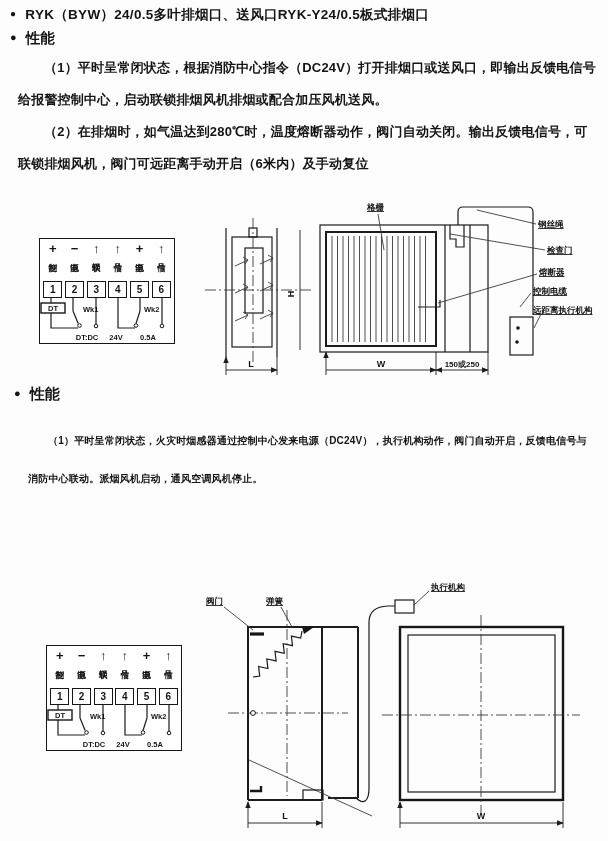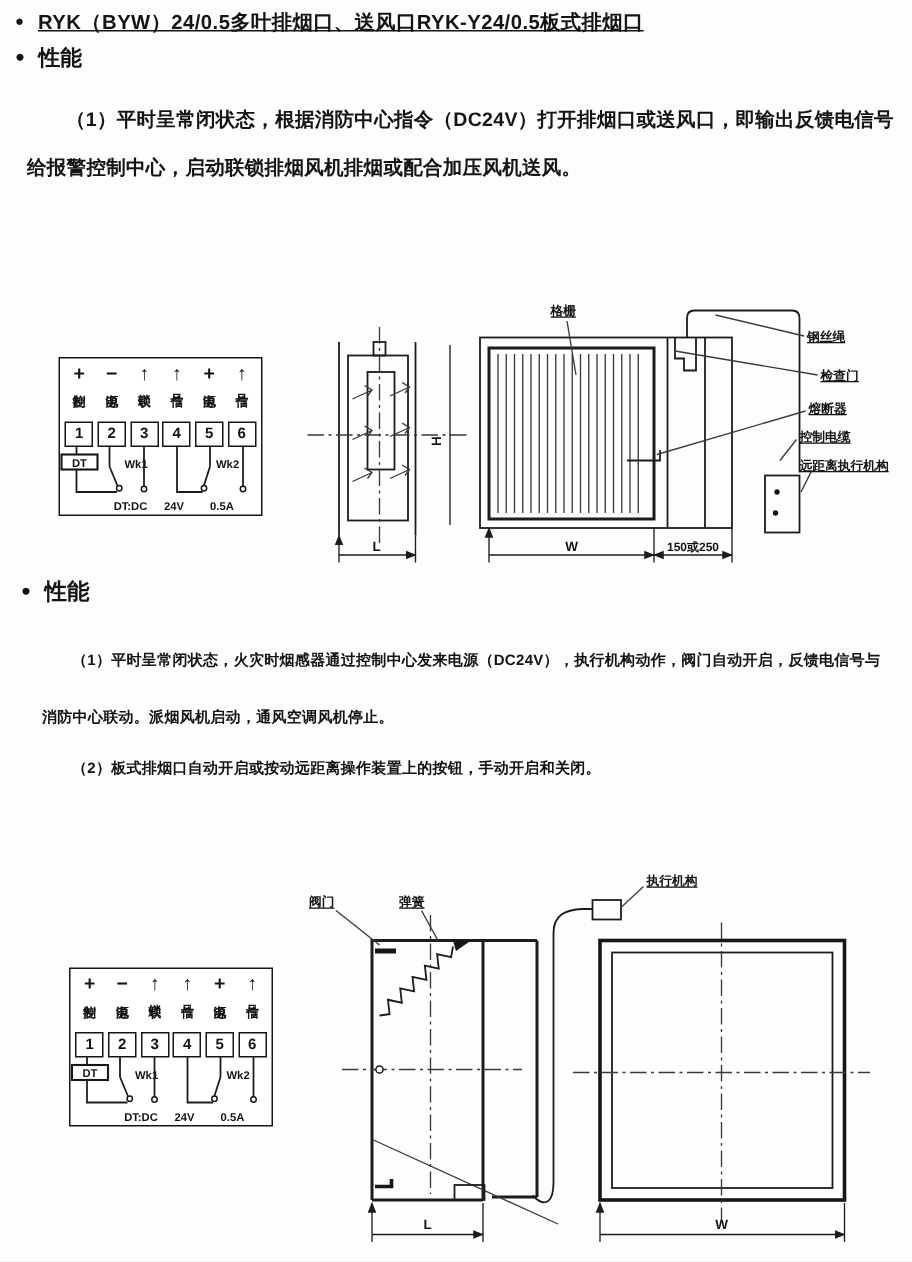--- a/index.html
+++ b/index.html
@@ -1,25 +1,25 @@
 <!DOCTYPE html>
 <html><head>
 <meta charset="utf-8">
 <style>
   html,body{margin:0;padding:0;background:#e8e8e8;}
   .page{position:relative;width:608px;height:841px;background:#fdfdfd;margin:0 auto;
         font-family:"Liberation Sans",sans-serif;color:#141414;overflow:hidden;}
-  .title-row{position:absolute;left:10px;top:6px;font-size:13.5px;font-weight:bold;letter-spacing:.3px;white-space:nowrap;text-decoration:underline;}
+  .title-row{position:absolute;left:10px;top:6px;font-size:13.5px;font-weight:bold;letter-spacing:.3px;white-space:nowrap;}
   .sec-head{position:absolute;left:10px;top:29px;font-size:14.5px;font-weight:bold;}
   .sec-head2{position:absolute;left:14px;top:385px;font-size:15px;font-weight:bold;}
   .bullet{display:inline-block;margin-right:9px;font-size:10px;vertical-align:2px;}
   .sec-head .bullet,.sec-head2 .bullet{font-size:11px;}
   .para{position:absolute;left:18px;width:578px;font-size:13px;font-weight:bold;
         line-height:32px;text-indent:2em;letter-spacing:.2px;}
-  .s1p1{top:64px;}
+  .s1p1{top:52px;}
   .s1p2{top:116px;}
   .para2{position:absolute;left:28px;width:562px;font-size:10px;font-weight:bold;
          line-height:38px;text-indent:2em;letter-spacing:.2px;}
   .s2p1{top:422px;}
   .s2p2{top:498px;line-height:30px;}
   .s2p3{top:528px;line-height:30px;}
 
   
   .tblock{position:absolute;width:136px;height:106px;border:1.8px solid #161616;background:#fff;box-sizing:border-box;}
   .tcols{display:flex;padding:3px 2px 0 2px;}
@@ -44,20 +44,21 @@
   .diml{stroke:#1c1c1c;stroke-width:0.9;fill:none;}
 </style>
 </head>
 <body>
 
 <div class="page">
 
   <div class="title-row"><span class="bullet">●</span><span>RYK（BYW）24/0.5多叶排烟口、送风口RYK-Y24/0.5板式排烟口</span></div>
   <div class="sec-head"><span class="bullet">●</span><span>性能</span></div>
   <div class="para s1p1">（1）平时呈常闭状态，根据消防中心指令（DC24V）打开排烟口或送风口，即输出反馈电信号给报警控制中心，启动联锁排烟风机排烟或配合加压风机送风。</div>
+  <div class="para s1p2">（2）在排烟时，如气温达到280℃时，温度熔断器动作，阀门自动关闭。输出反馈电信号，可联锁排烟风机，阀门可远距离手动开启（6米内）及手动复位</div>
 
   <div class="tblock" style="left:39px;top:238px;">
     <div class="tcols">
       <div class="tcol">
           <div class="tsym">+</div>
           <div class="tlab">控制</div>
           <div class="tnum">1</div>
         </div>
       <div class="tcol">
           <div class="tsym">−</div>
@@ -154,21 +155,20 @@
     <g>
       <path class="diml" d="M326,157 V180 M436,157 V180 M488,157 V180 M326,175 H436" marker-start="url(#arr1)" marker-end="url(#arr1)"></path>
       <path class="diml" d="M436,175 H488" marker-start="url(#arr1)" marker-end="url(#arr1)"></path>
       <text class="dim" x="381" y="172" text-anchor="middle">W</text>
       <text class="dim" x="462" y="172" text-anchor="middle" style="font-size:8px">150或250</text>
     </g>
   </svg>
 
   <div class="sec-head2"><span class="bullet">●</span><span>性能</span></div>
   <div class="para2 s2p1">（1）平时呈常闭状态，火灾时烟感器通过控制中心发来电源（DC24V），执行机构动作，阀门自动开启，反馈电信号与消防中心联动。派烟风机启动，通风空调风机停止。</div>
-  <div class="para2 s2p2">（2）板式排烟口自动开启或按动远距离操作装置上的按钮，手动开启和关闭。</div>
 
   <div class="tblock" style="left:46px;top:645px;">
     <div class="tcols">
       <div class="tcol">
           <div class="tsym">+</div>
           <div class="tlab">控制</div>
           <div class="tnum">1</div>
         </div>
       <div class="tcol">
           <div class="tsym">−</div>

